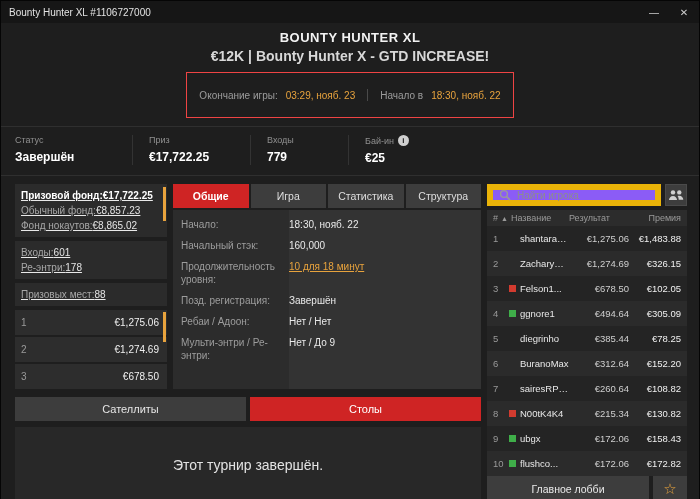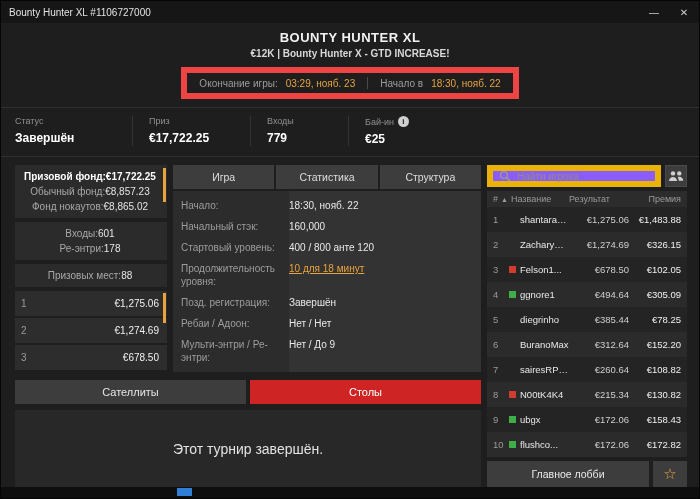--- a/index.html
+++ b/index.html
@@ -13,22 +13,22 @@
   
   .titlebar { height:22px; background:#161616; display:flex; align-items:center; justify-content:space-between; flex:0 0 22px; }
   .titlebar .title { padding-left:8px; font-size:10px; color:#e2e2e2; }
   .win-controls { display:flex; height:100%; }
   .win-btn { width:30px; height:100%; display:flex; align-items:center; justify-content:center; color:#cfcfcf; font-size:10px; cursor:default; }
 
   .content { flex:1; position:relative; background:#1e1e1e; padding:0 14px; display:flex; flex-direction:column; }
 
   
   .hdr-title { margin-top:7px; text-align:center; font-size:13px; font-weight:bold; letter-spacing:.5px; color:#f2f2f2; }
-  .hdr-sub { margin-top:3px; text-align:center; font-size:10px; font-weight:bold; color:#d8d8d8; }
-  .times-box { margin:8px auto 0; width:fit-content; border:6px solid #ef4444; padding:4px 12px; display:flex; align-items:center; gap:8px; font-size:10px; }
+  .hdr-sub { margin-top:3px; text-align:center; font-size:14px; font-weight:bold; color:#d8d8d8; }
+  .times-box { margin:8px auto 0; width:fit-content; border:1px solid #ef4444; padding:16px 12px; display:flex; align-items:center; gap:8px; font-size:10px; }
   .times-box .lbl { color:#9c9c9c; }
   .times-box .val { color:#e8a33d; }
   .times-divider { width:1px; height:12px; background:#4a4a4a; margin:0 4px; }
 
   
   .stats-row { margin:8px -14px 0; padding:8px 14px 10px; border-top:1px solid #2f2f2f; border-bottom:1px solid #2f2f2f; display:flex; }
   .stat { padding-right:16px; margin-right:16px; border-right:1px solid #333; }
   .stat:last-child { border-right:none; }
   .stat-1 { width:118px; } .stat-2 { width:102px; } .stat-3 { width:82px; }
   .stat .s-label { font-size:9px; color:#909090; display:flex; align-items:center; gap:4px; }
@@ -36,21 +36,21 @@
   .info-icon { width:11px; height:11px; border-radius:50%; background:#cfcfcf; color:#1e1e1e; font-size:8px; font-weight:bold; font-style:normal; display:inline-flex; align-items:center; justify-content:center; }
 
   
   .main { margin-top:8px; flex:1; display:flex; gap:6px; }
   .left-group { width:466px; display:flex; flex-direction:column; }
   .panels-row { display:flex; gap:6px; flex:0 0 204px; }
 
   
   .left-col { width:152px; display:flex; flex-direction:column; gap:4px; }
   .box { background:#2b2b2b; padding:4px 8px 4px 6px; position:relative; }
-  .box-row { display:flex; justify-content:center; padding:2px 0; }
+  .box-row { display:flex; justify-content:flex-start; padding:2px 0;text-decoration:underline; }
   .box-row .b-label { color:#a8a8a8; }
   .box-row .b-value { color:#e4e4e4; }
   .box-row.bold .b-label, .box-row.bold .b-value { color:#fff; font-weight:bold; }
   .scroll-thumb { position:absolute; right:1px; top:3px; width:3px; height:34px; background:#e8a33d; }
   .payouts { display:flex; flex-direction:column; gap:2px; position:relative; }
   .payout-row { background:#2d2d2d; height:25px; display:flex; align-items:center; justify-content:space-between; padding:0 8px 0 6px; }
   .payout-row .p-place { color:#9a9a9a; }
   .payout-row .p-amount { color:#f0f0f0; }
   .payouts .scroll-thumb { top:2px; height:30px; }
 
@@ -205,36 +205,33 @@
               <div class="payout-row">
                 <span class="p-place">3</span>
                 <span class="p-amount">€678.50</span>
               </div>
               <span class="scroll-thumb"></span>
             </div>
           </div>
 
           <div class="mid-col">
             <div class="tabs-row">
+              <div class="tab active">Общие</div>
               <div class="tab">Игра</div>
               <div class="tab">Статистика</div>
               <div class="tab">Структура</div>
             </div>
             <div class="details">
               <div class="detail-row">
                 <span class="d-label">Начало:</span>
                 <span class="d-value">18:30, нояб. 22</span>
               </div>
               <div class="detail-row">
                 <span class="d-label">Начальный стэк:</span>
                 <span class="d-value">160,000</span>
-              </div>
-              <div class="detail-row">
-                <span class="d-label">Стартовый уровень:</span>
-                <span class="d-value">400 / 800 анте 120</span>
               </div>
               <div class="detail-row">
                 <span class="d-label">Продолжительность уровня:</span>
                 <span class="d-value link">10 для 18 минут</span>
               </div>
               <div class="detail-row">
                 <span class="d-label">Позд. регистрация:</span>
                 <span class="d-value">Завершён</span>
               </div>
               <div class="detail-row">

